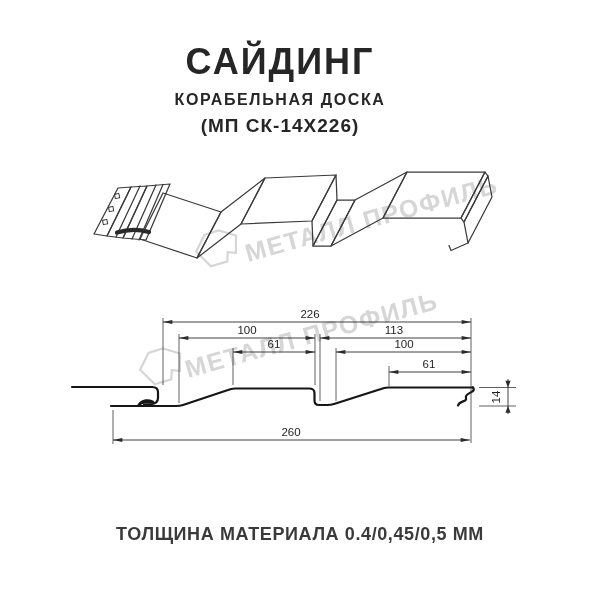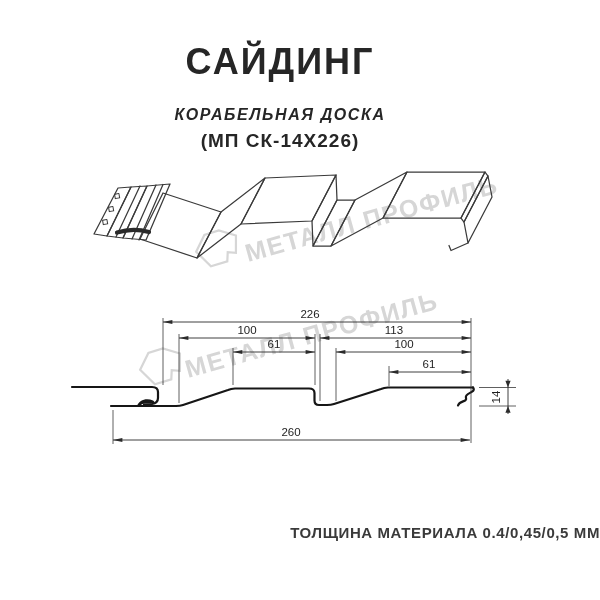--- a/index.html
+++ b/index.html
@@ -9,28 +9,28 @@
     font-family:"Liberation Sans", sans-serif;
   }
   .header{
     position:absolute;top:44px;left:0;width:560px;text-align:center;z-index:4;
     color:#262626;
   }
   .title{
     font-size:36px;font-weight:bold;letter-spacing:2px;line-height:1;
   }
   .subtitle{
-    font-size:16px;font-weight:bold;letter-spacing:1.6px;margin-top:26px;font-style:italic;
+    font-size:16px;font-weight:bold;letter-spacing:1.6px;margin-top:11px;
   }
   .model{
     font-size:19px;font-weight:bold;letter-spacing:1px;margin-top:6px;
   }
   .footer{
-    position:absolute;top:524px;left:0;width:600px;text-align:right;z-index:4;
-    font-size:15px;font-weight:bold;letter-spacing:0.6px;color:#3a3a3a;
+    position:absolute;top:524px;left:0;width:600px;text-align:center;z-index:4;
+    font-size:18px;font-weight:bold;letter-spacing:0.6px;color:#3a3a3a;
   }
   svg.scene{position:absolute;left:0;top:0;z-index:2;}
   .fills path{fill:#ffffff;stroke:none;}
   .wm{fill:none;stroke:#d6d6d6;stroke-width:2.2;}
   .wm-text{
     fill:#d6d6d6;stroke:none;
     font-family:"Liberation Sans", sans-serif;
     font-weight:bold;font-size:25px;letter-spacing:1.5px;
   }
   .s3d{fill:none;stroke:#3a3a3a;stroke-width:1.25;stroke-linejoin:round;stroke-linecap:round;}

